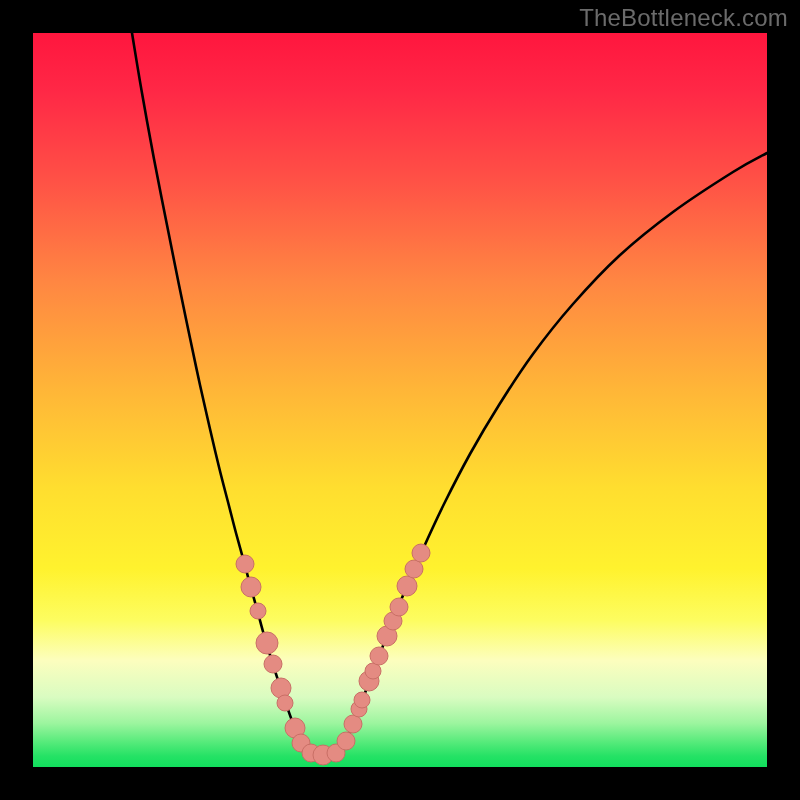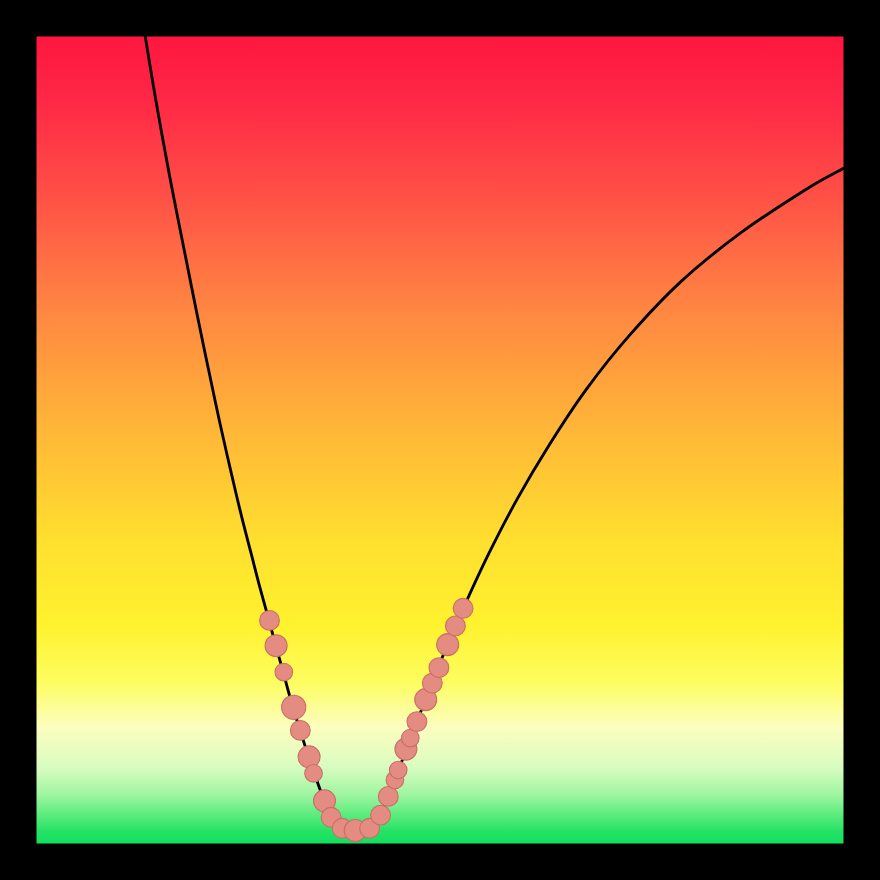--- a/index.html
+++ b/index.html
@@ -105,14 +105,15 @@
           <circle cx="360" cy="588" r="9" fill="#e48b82" stroke="#c96f66" stroke-width="1"></circle>
           <circle cx="366" cy="574" r="9" fill="#e48b82" stroke="#c96f66" stroke-width="1"></circle>
           <circle cx="374" cy="553" r="10" fill="#e48b82" stroke="#c96f66" stroke-width="1"></circle>
           <circle cx="381" cy="536" r="9" fill="#e48b82" stroke="#c96f66" stroke-width="1"></circle>
           <circle cx="388" cy="520" r="9" fill="#e48b82" stroke="#c96f66" stroke-width="1"></circle>
         </g>
     </svg>
 
   </div>
 
+  <div class="watermark">TheBottleneck.com</div>
 
 </div>
 
 </body></html>

